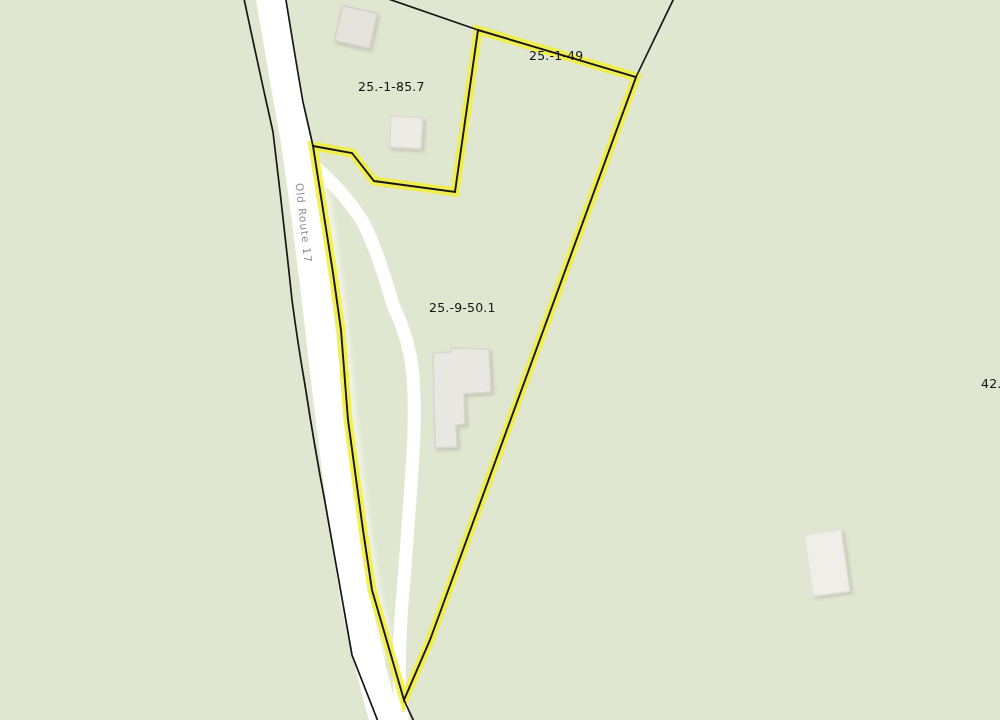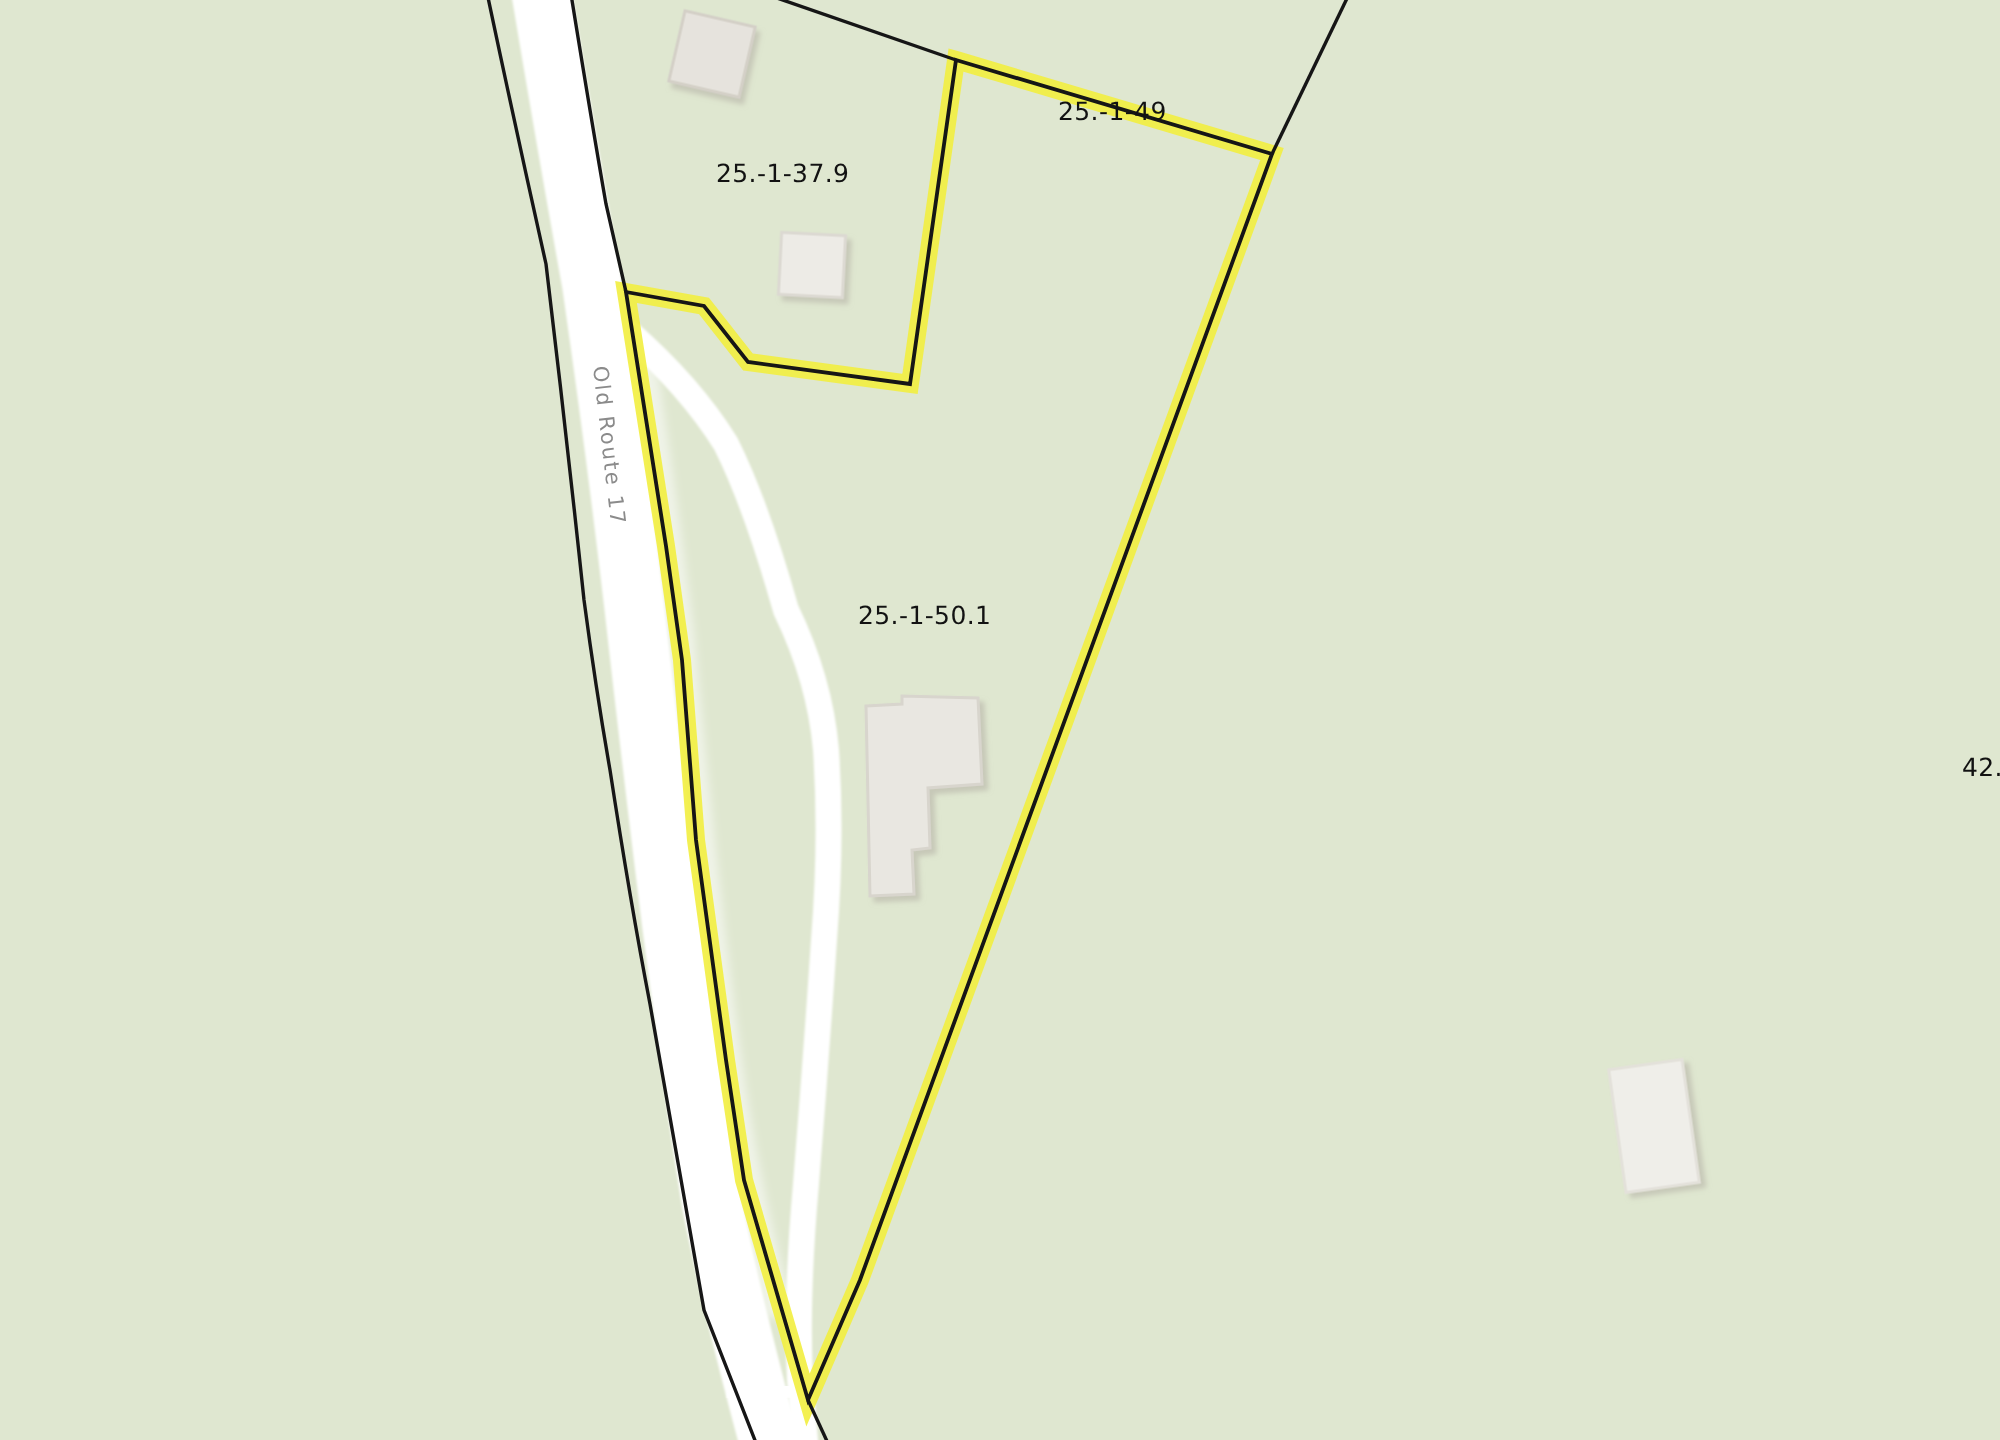--- a/index.html
+++ b/index.html
@@ -74,21 +74,21 @@
       <path d="M285,-6 Q296,62 303,102 L313,146"></path>
       <path d="M374,-6 L478,30"></path>
       <path d="M676,-6 L636,77"></path>
       <path d="M404,700 L416,726"></path>
       <path d="M478,30 L636,77 L430,640 L404,700 L372,590 L363,530 L348,420 L341,330 L333,273 L313,146 L352,153 L374,181 L455,192 Z" stroke-width="1.9"></path>
     </g>
   </svg>
 
   <div class="parcel-label" style="left:529px;top:12px;margin-top:36px;">25.-1-49</div>
 
-  <div class="parcel-label" style="left:358px;top:79px;">25.-1-37.9</div>
+  <div class="parcel-label" style="left:358px;top:79px;">25.-1-85.7</div>
 
-  <div class="parcel-label" style="left:429px;top:300px;">25.-1-50.1</div>
+  <div class="parcel-label" style="left:429px;top:300px;">25.-9-50.1</div>
 
   <div class="parcel-label" style="left:981px;top:376px;">42.</div>
 
   <div class="road-label">Old Route 17</div>
 
 </div>
 
 </body></html>

